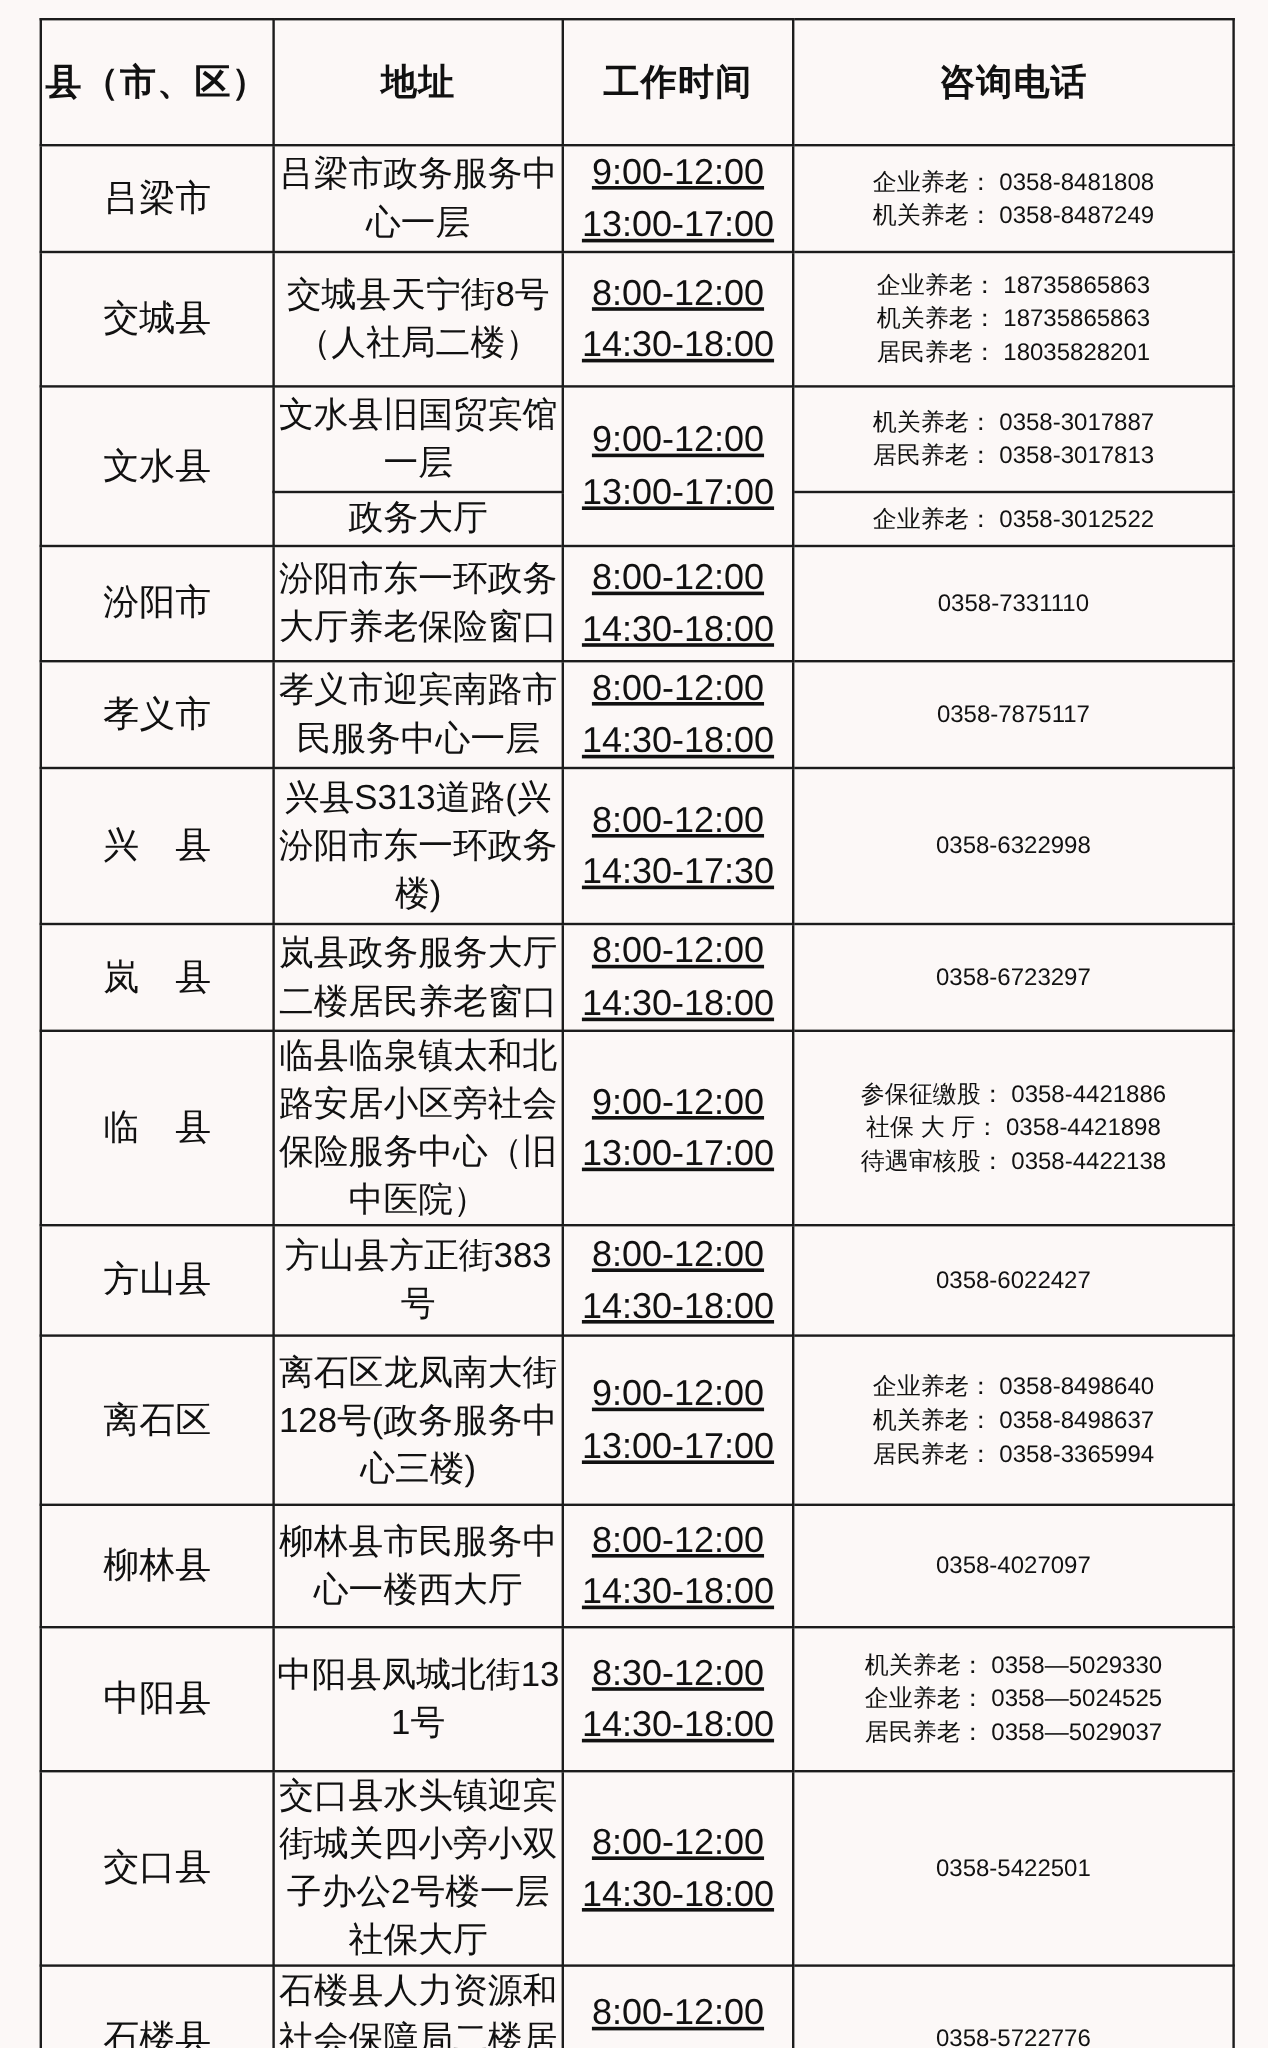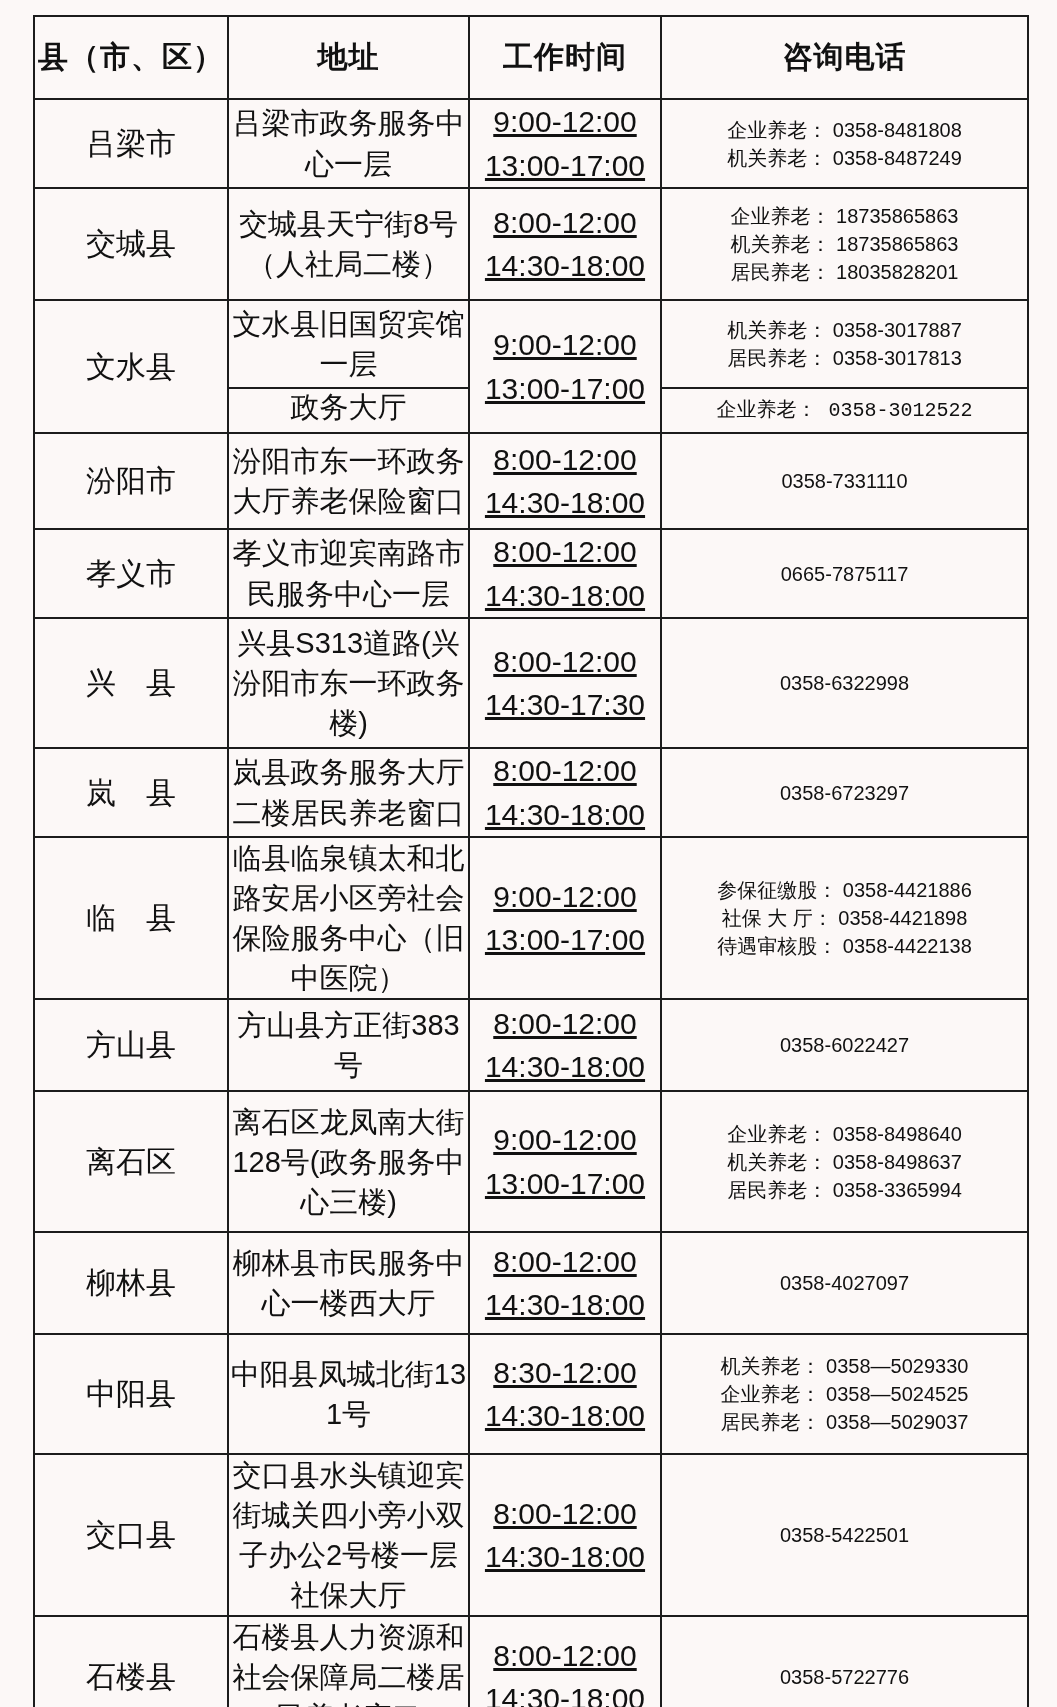--- a/index.html
+++ b/index.html
@@ -52,25 +52,25 @@
   td.time {
     font-size: 30px;
     line-height: 1.45;
     text-decoration: underline;
   }
   td.phone {
     font-size: 20px;
     line-height: 1.4;
   }
 
-  tr.hdr   { height: 83px; }
+  tr.hdr   { height: 105px; }
   tr.row1  { height: 84px; padding-left: 21px; }
   tr.row2  { height: 112px; }
   tr.row3a { height: 88px; }
-  tr.row3b { height: 45px; font-family: Liberation Mono, monospace; }
+  tr.row3b { height: 45px; }
   tr.row4  { height: 96px; margin-left: 12px; }
   tr.row5  { height: 78px; }
   tr.row6  { height: 130px; }
   tr.row7  { height: 78px; }
   tr.row8  { height: 162px; }
   tr.row9  { height: 92px; margin-top: 21px; }
   tr.row10 { height: 141px; }
   tr.row11 { height: 102px; }
   tr.row12 { height: 120px; }
   tr.row13 { height: 148px; }
@@ -135,21 +135,21 @@
         <td class="time">8:00-12:00
 14:30-18:00</td>
         <td class="phone">0358-7331110</td>
       </tr>
       <tr class="row5">
         <td class="county">孝义市</td>
         <td class="addr">孝义市迎宾南路市
 民服务中心一层</td>
         <td class="time">8:00-12:00
 14:30-18:00</td>
-        <td class="phone">0665-7875117</td>
+        <td class="phone">0358-7875117</td>
       </tr>
       <tr class="row6">
         <td class="county">兴　县</td>
         <td class="addr">兴县S313道路(兴
 汾阳市东一环政务
 楼)</td>
         <td class="time">8:00-12:00
 14:30-17:30</td>
         <td class="phone">0358-6322998</td>
       </tr>

